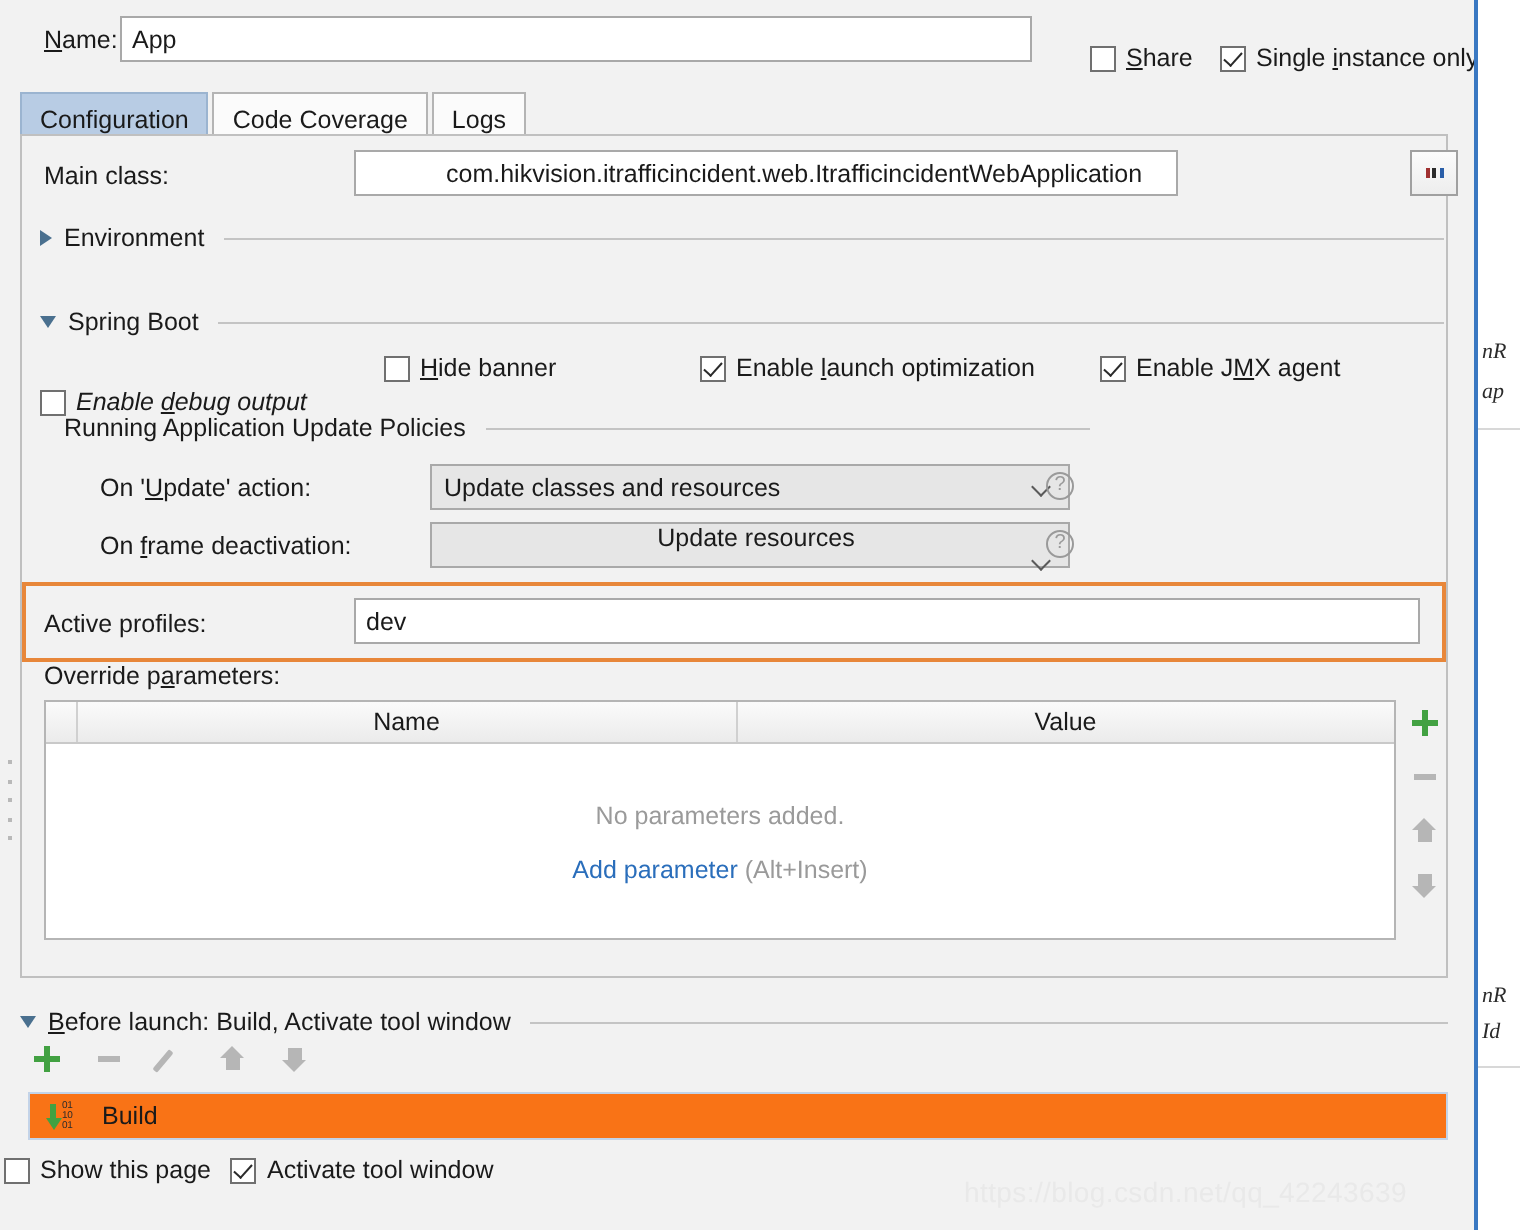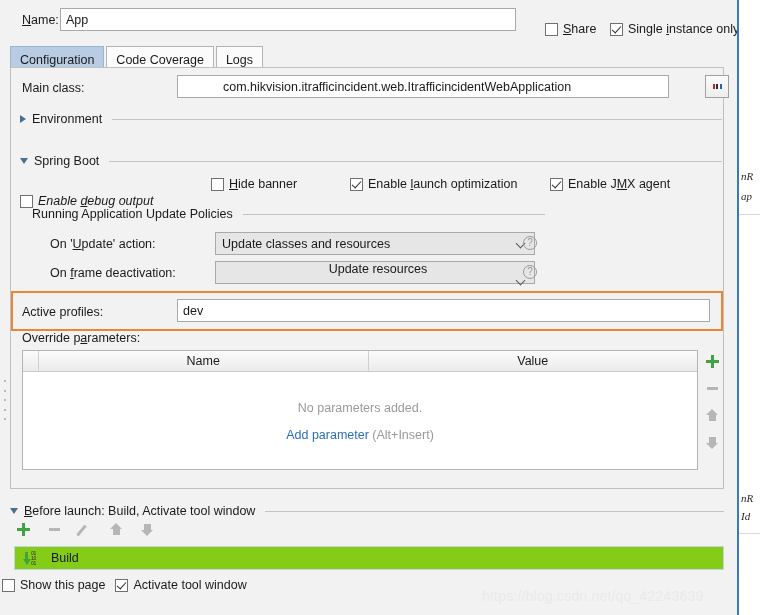--- a/index.html
+++ b/index.html
@@ -300,21 +300,21 @@
   .bl-tools {
     position: absolute;
     left: 16px; top: 522px;
     display: flex; align-items: center;
     gap: 16px;
   }
   .bl-list {
     position: absolute;
     left: 14px; top: 546px;
     width: 710px; height: 24px;
-    background: #84cc16;
+    background: #f97316;
     border: 1px solid #c3d3e8;
     box-sizing: border-box;
     display: flex; align-items: center;
     gap: 7px;
     padding-left: 7px;
     font-size: 12.5px;
   }
   .build-icon {
     position: relative;
     width: 22px; height: 15px;
@@ -415,21 +415,21 @@
 
   <div class="tabs">
     <div class="tab active">Configuration</div>
     <div class="tab">Code Coverage</div>
     <div class="tab">Logs</div>
   </div>
 
   <div class="tab-body"></div>
 
   <span class="row-label" style="left:22px; top:81px;">Main class:</span>
-  <input class="text-input" style="left: 177px; top: 75px; width: 492px; padding-left: 45px;" value="com.hikvision.itrafficincident.web.ItrafficincidentWebApplication">
+  <input class="text-input" style="left: 177px; top: 75px; width: 412px; padding-left: 45px;" value="com.hikvision.itrafficincident.web.ItrafficincidentWebApplication">
   <div class="browse-btn" style="left:705px; top:75px;">
     <i style="background:#a03030;"></i>
     <i style="background:#2b2b2b;"></i>
     <i style="background:#2a5ea8;"></i>
   </div>
 
   <div class="sect" style="left:20px; top:112px; width:702px;">
     <span class="tri right"></span>
     <span>Environment</span>
     <span class="sect-line"></span>
@@ -438,21 +438,21 @@
   <div class="sect" style="left:20px; top:154px; width:702px;">
     <span class="tri down"></span>
     <span>Spring Boot</span>
     <span class="sect-line"></span>
   </div>
 
   <div class="chk-wrap" style="left:20px; top:194px;font-style:italic;">
     <span class="cb"></span>
     <span>Enable <span class="u">d</span>ebug output</span>
   </div>
-  <div class="chk-wrap" style="left:211px; top:177px;">
+  <div class="chk-wrap" style="left:192px; top:177px;">
     <span class="cb"></span>
     <span><span class="u">H</span>ide banner</span>
   </div>
   <div class="chk-wrap" style="left:350px; top:177px;">
     <span class="cb checked"></span>
     <span>Enable <span class="u">l</span>aunch optimization</span>
   </div>
   <div class="chk-wrap" style="left:550px; top:177px;">
     <span class="cb checked"></span>
     <span>Enable J<span class="u">M</span>X agent</span>

